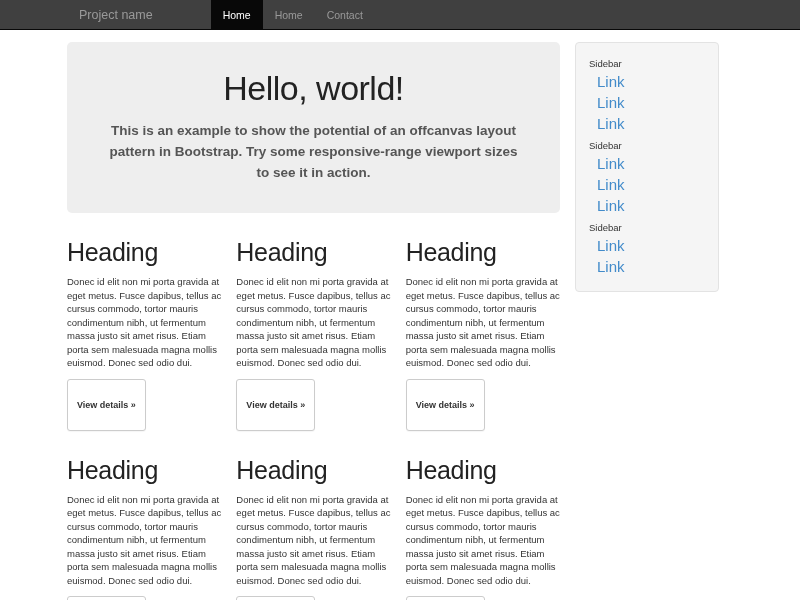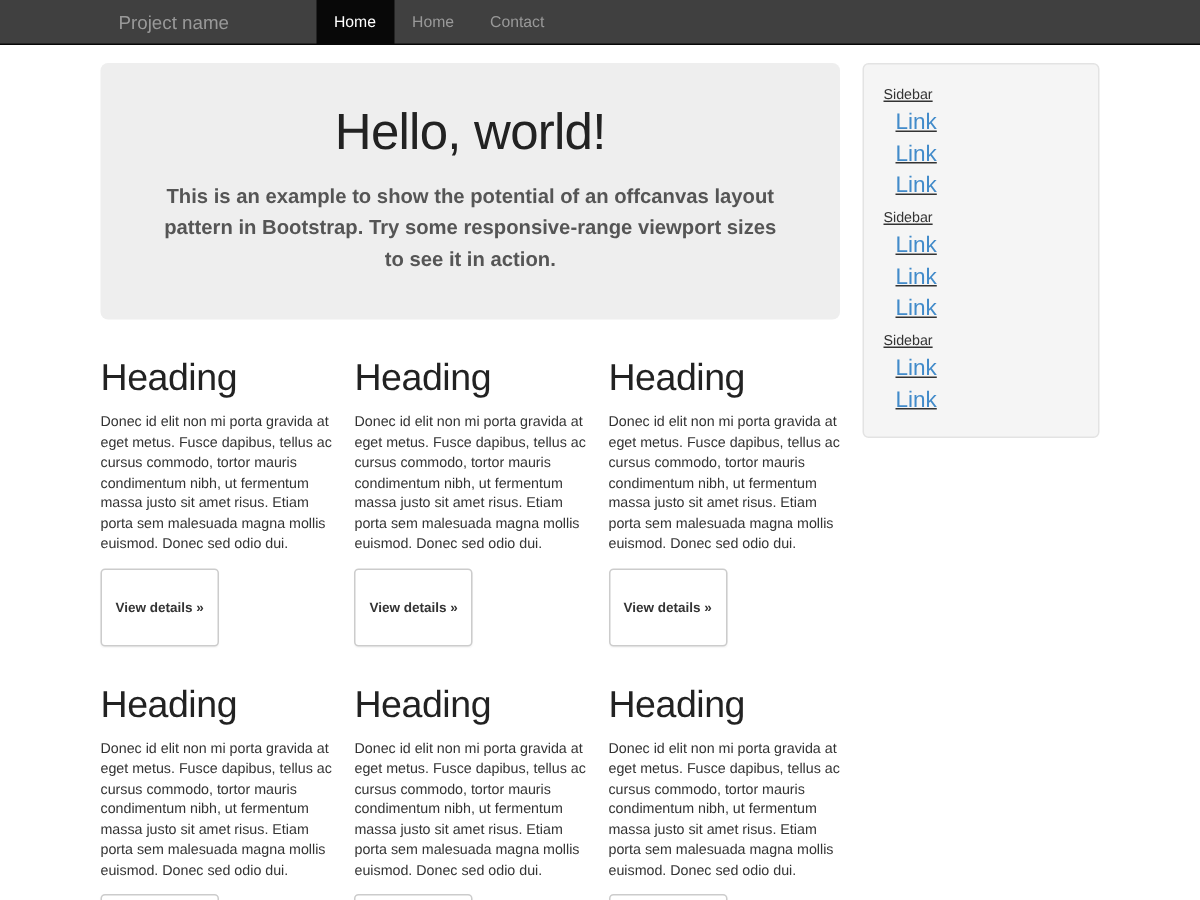--- a/index.html
+++ b/index.html
@@ -47,21 +47,21 @@
 
   
   .container { width: 666px; margin: 0 auto; }
   .content-row {
     display: flex;
     gap: 15px;
     margin-top: 12px;
     align-items: flex-start;
   }
   .main-col { width: 493px; flex: none; }
-  .side-col { width: 158px; flex: none; text-decoration: underline; }
+  .side-col { width: 144px; flex: none; }
 
   
   .jumbotron {
     background: #eeeeee;
     border-radius: 5px;
     padding: 27px 38px 30px;
     text-align: center;
   }
   .jumbotron h1 {
     margin: 0;

